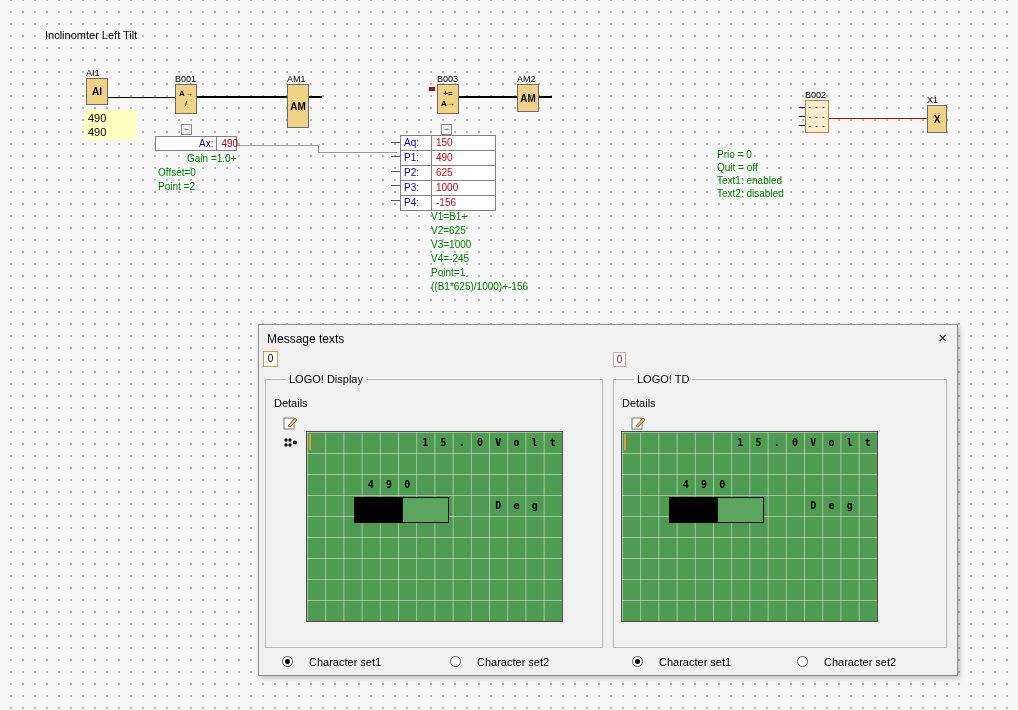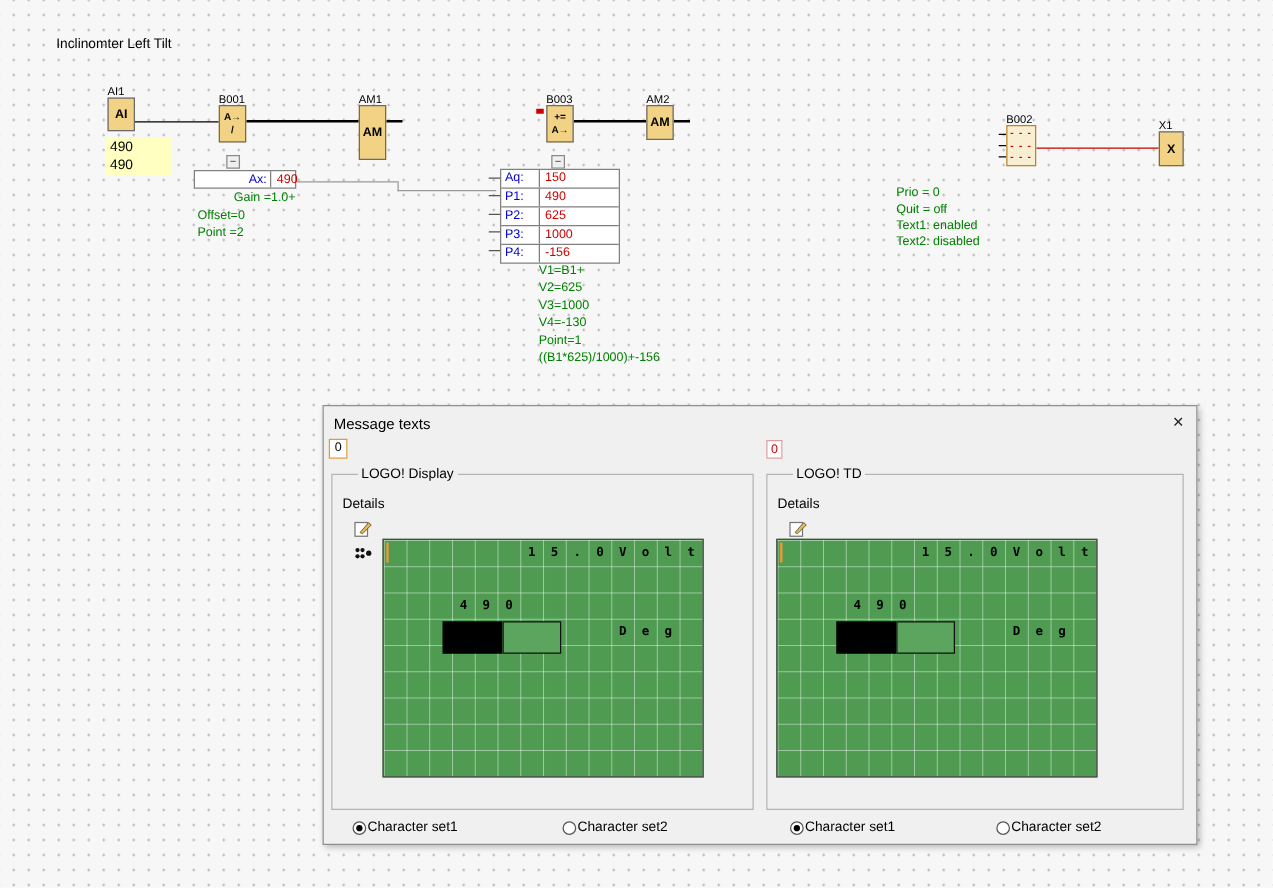--- a/index.html
+++ b/index.html
@@ -66,21 +66,21 @@
        background-image:
          linear-gradient(to right,rgba(255,255,255,0.45) 1px,transparent 1px),
          linear-gradient(to bottom,rgba(255,255,255,0.45) 1px,transparent 1px);
        background-size:calc(100%/14) calc(100%/9);}
   .lcd-char{position:absolute;display:flex;align-items:center;justify-content:center;
        color:#000;font:bold 10px "DejaVu Sans Mono",monospace;}
   .lcd-cursor{position:absolute;width:2px;height:16px;background:#e09b3d;}
   .lcd-bar-filled{position:absolute;background:#000;}
   .lcd-bar-empty{position:absolute;background:#5ba55e;border:1px solid #111;box-sizing:border-box;}
   
-  .rad{position:absolute;display:flex;align-items:flex-end;gap:1px;font-size:11px;cursor:pointer;padding-left:15px;}
+  .rad{position:absolute;display:flex;align-items:flex-start;gap:16px;font-size:11px;cursor:pointer;padding-left:15px;}
   .radio{width:11px;height:11px;border-radius:50%;border:1px solid #555;background:#fff;
        position:relative;box-sizing:border-box;flex:0 0 auto;}
   .radio.checked::after{content:"";position:absolute;left:2px;top:2px;width:5px;height:5px;
        border-radius:50%;background:#000;}
 </style>
 </head>
 <body>
 
 <div class="canvas">
 
@@ -177,21 +177,21 @@
       <span class="pval">1000</span>
     </div>
     <div class="prow">
       <span class="plab">P4:</span>
       <span class="pval">-156</span>
     </div>
   </div>
   <div class="note" style="left:431px;top:211px;">V1=B1+</div>
   <div class="note" style="left:431px;top:225px;">V2=625</div>
   <div class="note" style="left:431px;top:239px;">V3=1000</div>
-  <div class="note" style="left:431px;top:253px;">V4=-130</div>
+  <div class="note" style="left:431px;top:253px;">V4=-245</div>
   <div class="note" style="left:431px;top:267px;">Point=1</div>
   <div class="note" style="left:431px;top:281px;">((B1*625)/1000)+-156</div>
 
   <div class="note" style="left:717px;top:149px;">Prio = 0</div>
   <div class="note" style="left:717px;top:162px;">Quit = off</div>
   <div class="note" style="left:717px;top:175px;">Text1: enabled</div>
   <div class="note" style="left:717px;top:188px;">Text2: disabled</div>
 
   <div class="dialog">
     <div class="dlg-title">Message texts</div>

